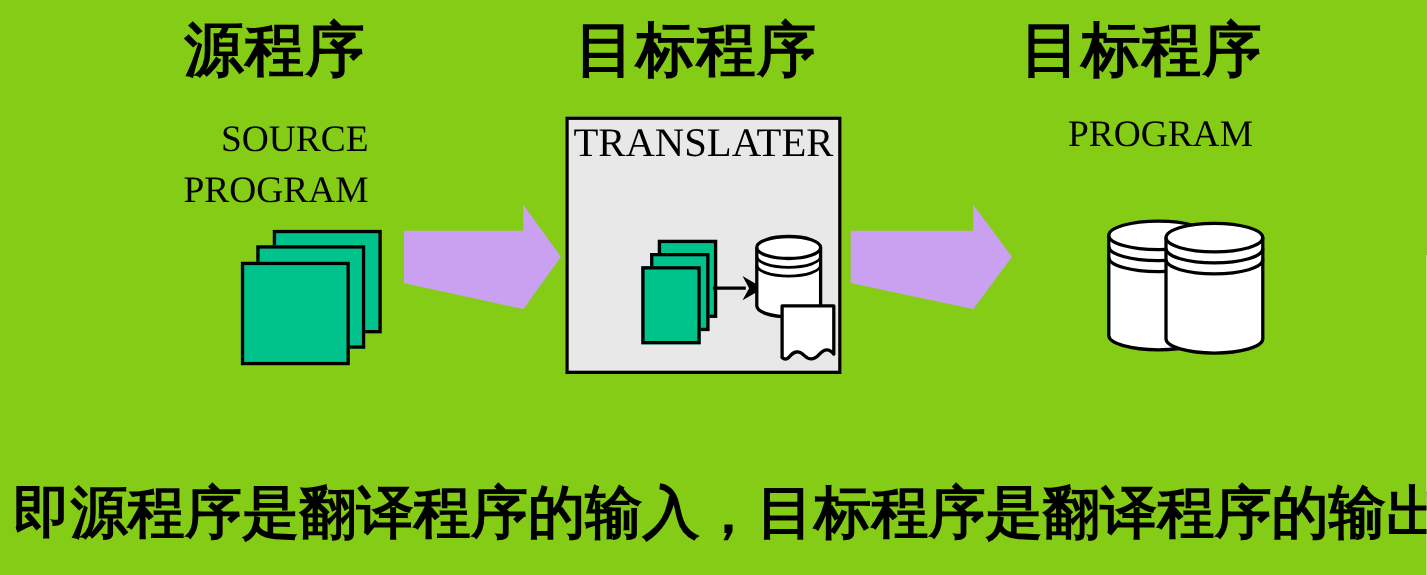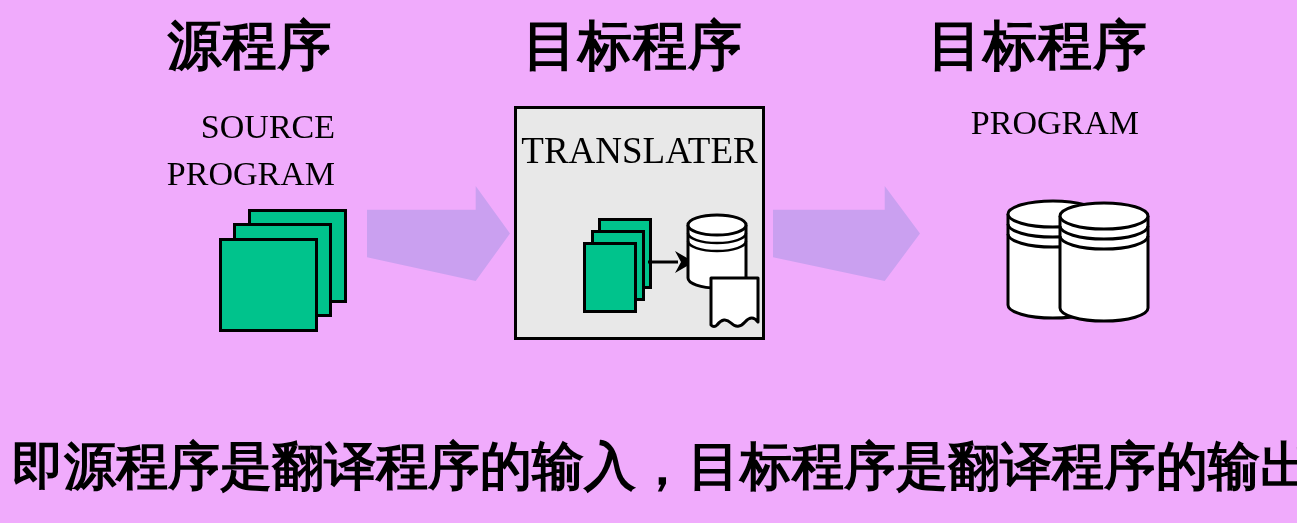--- a/index.html
+++ b/index.html
@@ -1,32 +1,32 @@
 <!DOCTYPE html>
 <html style="--green: #00c38c; --purple: #caa0f0; --box_gray: #e8e8e8; --outline: #000000;"><head>
 <meta charset="utf-8">
 <style>
   html,body{margin:0;padding:0;background:#fff;}
-  .canvas{position:relative;width:1297px;height:523px;background:#f0abfc;overflow:hidden;}
+  .canvas{position:relative;width:1297px;height:523px;background:#84cc16;overflow:hidden;}
 
   .cjk-title{position:absolute;top:10px;font-family:"Liberation Sans",sans-serif;
              font-weight:900;font-size:54px;color:#000;text-align:center;letter-spacing:1px;}
   .t-source{left:150px;width:200px;}
   .t-translator{left:503px;width:260px;}
   .t-object{left:913px;width:250px;}
 
   .en-label{position:absolute;font-family:"Liberation Serif",serif;font-size:34px;
             line-height:47px;text-align:right;color:#000;}
   .l-source{left:125px;top:103px;width:210px;}
   .l-object{left:929px;top:99px;width:210px;}
 
   .translator-box{position:absolute;left:514px;top:106px;width:251px;height:234px;
                   background:var(--box_gray,#e8e8e8);border:3px solid #000;box-sizing:border-box;}
   .box-label{font-family:"Liberation Serif",serif;font-size:37px;text-align:center;
-             margin-top:20px;color:#000;}
+             margin-top:0;color:#000;}
 
   .stack{position:absolute;}
   .pg{position:absolute;background:var(--green,#00c38c);border:3px solid #000;box-sizing:border-box;}
   .stack-source{left:219px;top:209px;width:135px;height:130px;}
   .stack-source .pg{width:99px;height:94px;}
   .stack-source .pg.back{left:29px;top:0;}
   .stack-source .pg.mid{left:14px;top:14px;}
   .stack-source .pg.front{left:0;top:29px;}
 
   .stack-translator{left:583px;top:218px;width:75px;height:100px;}

